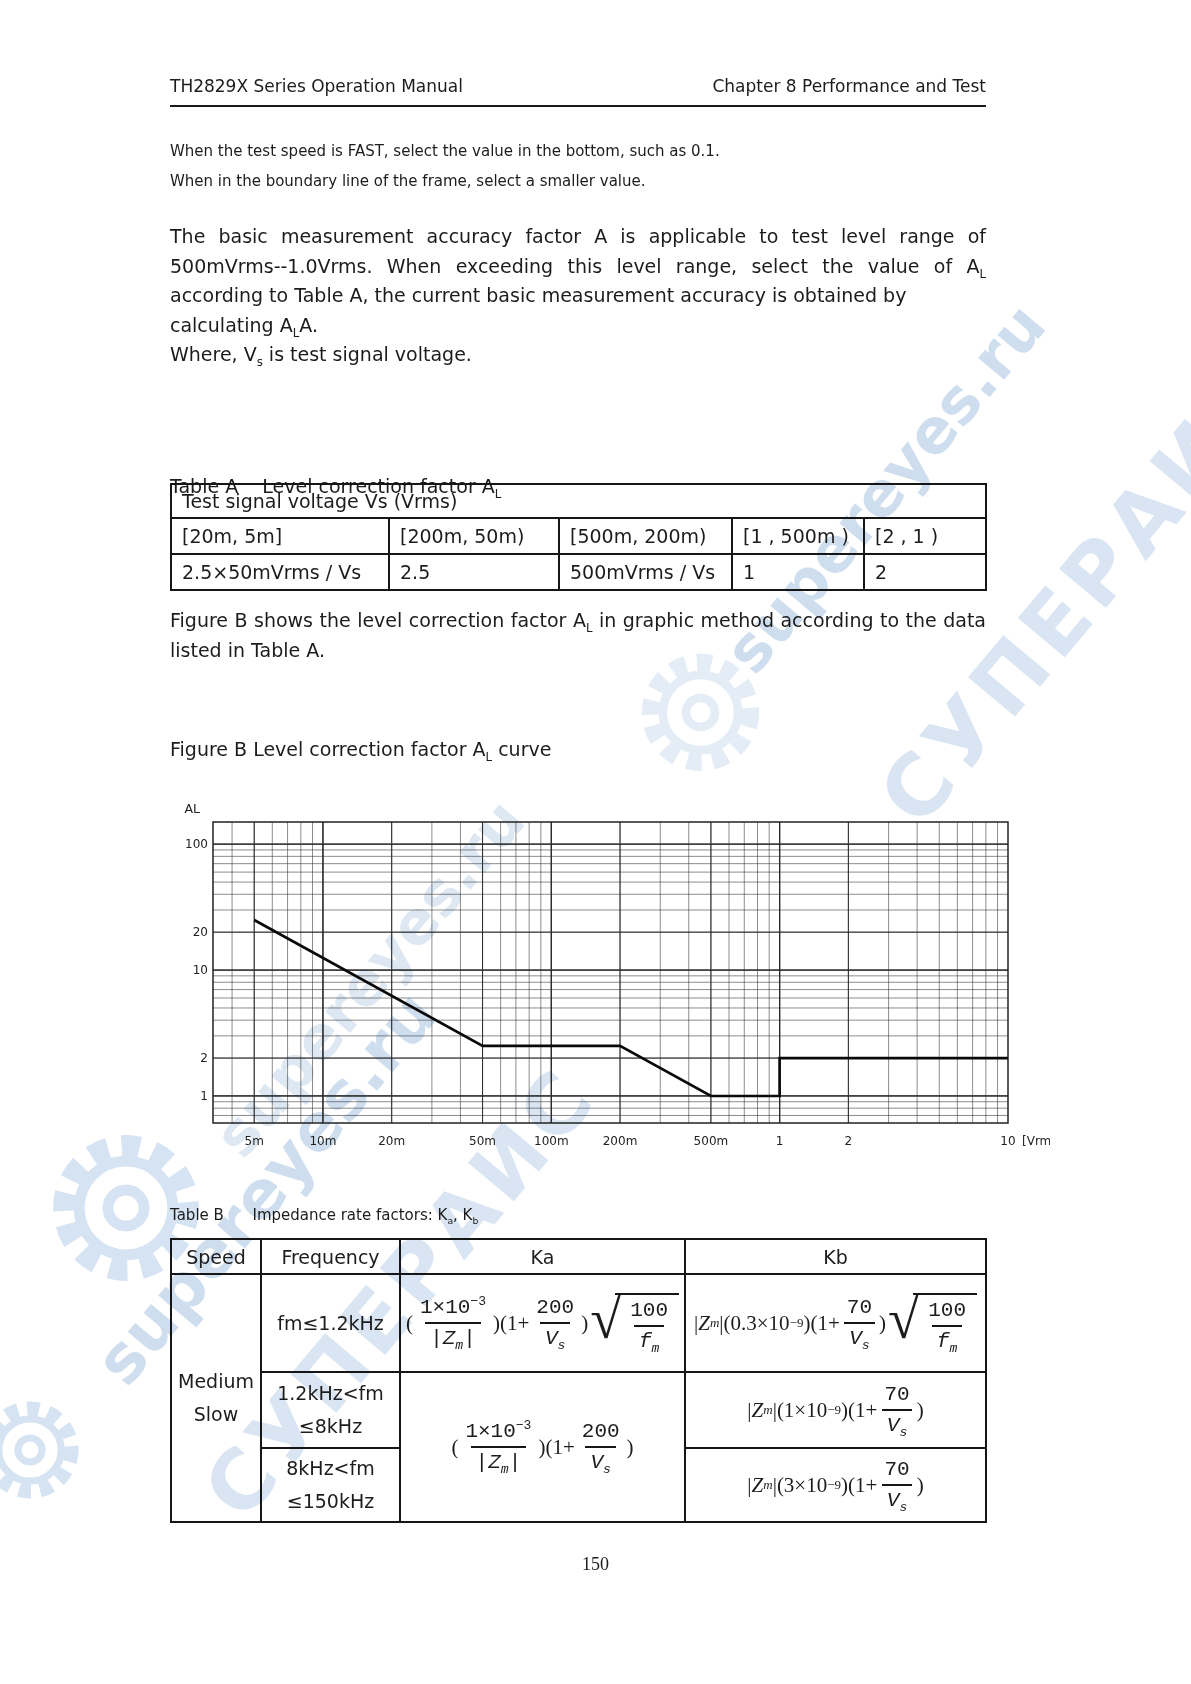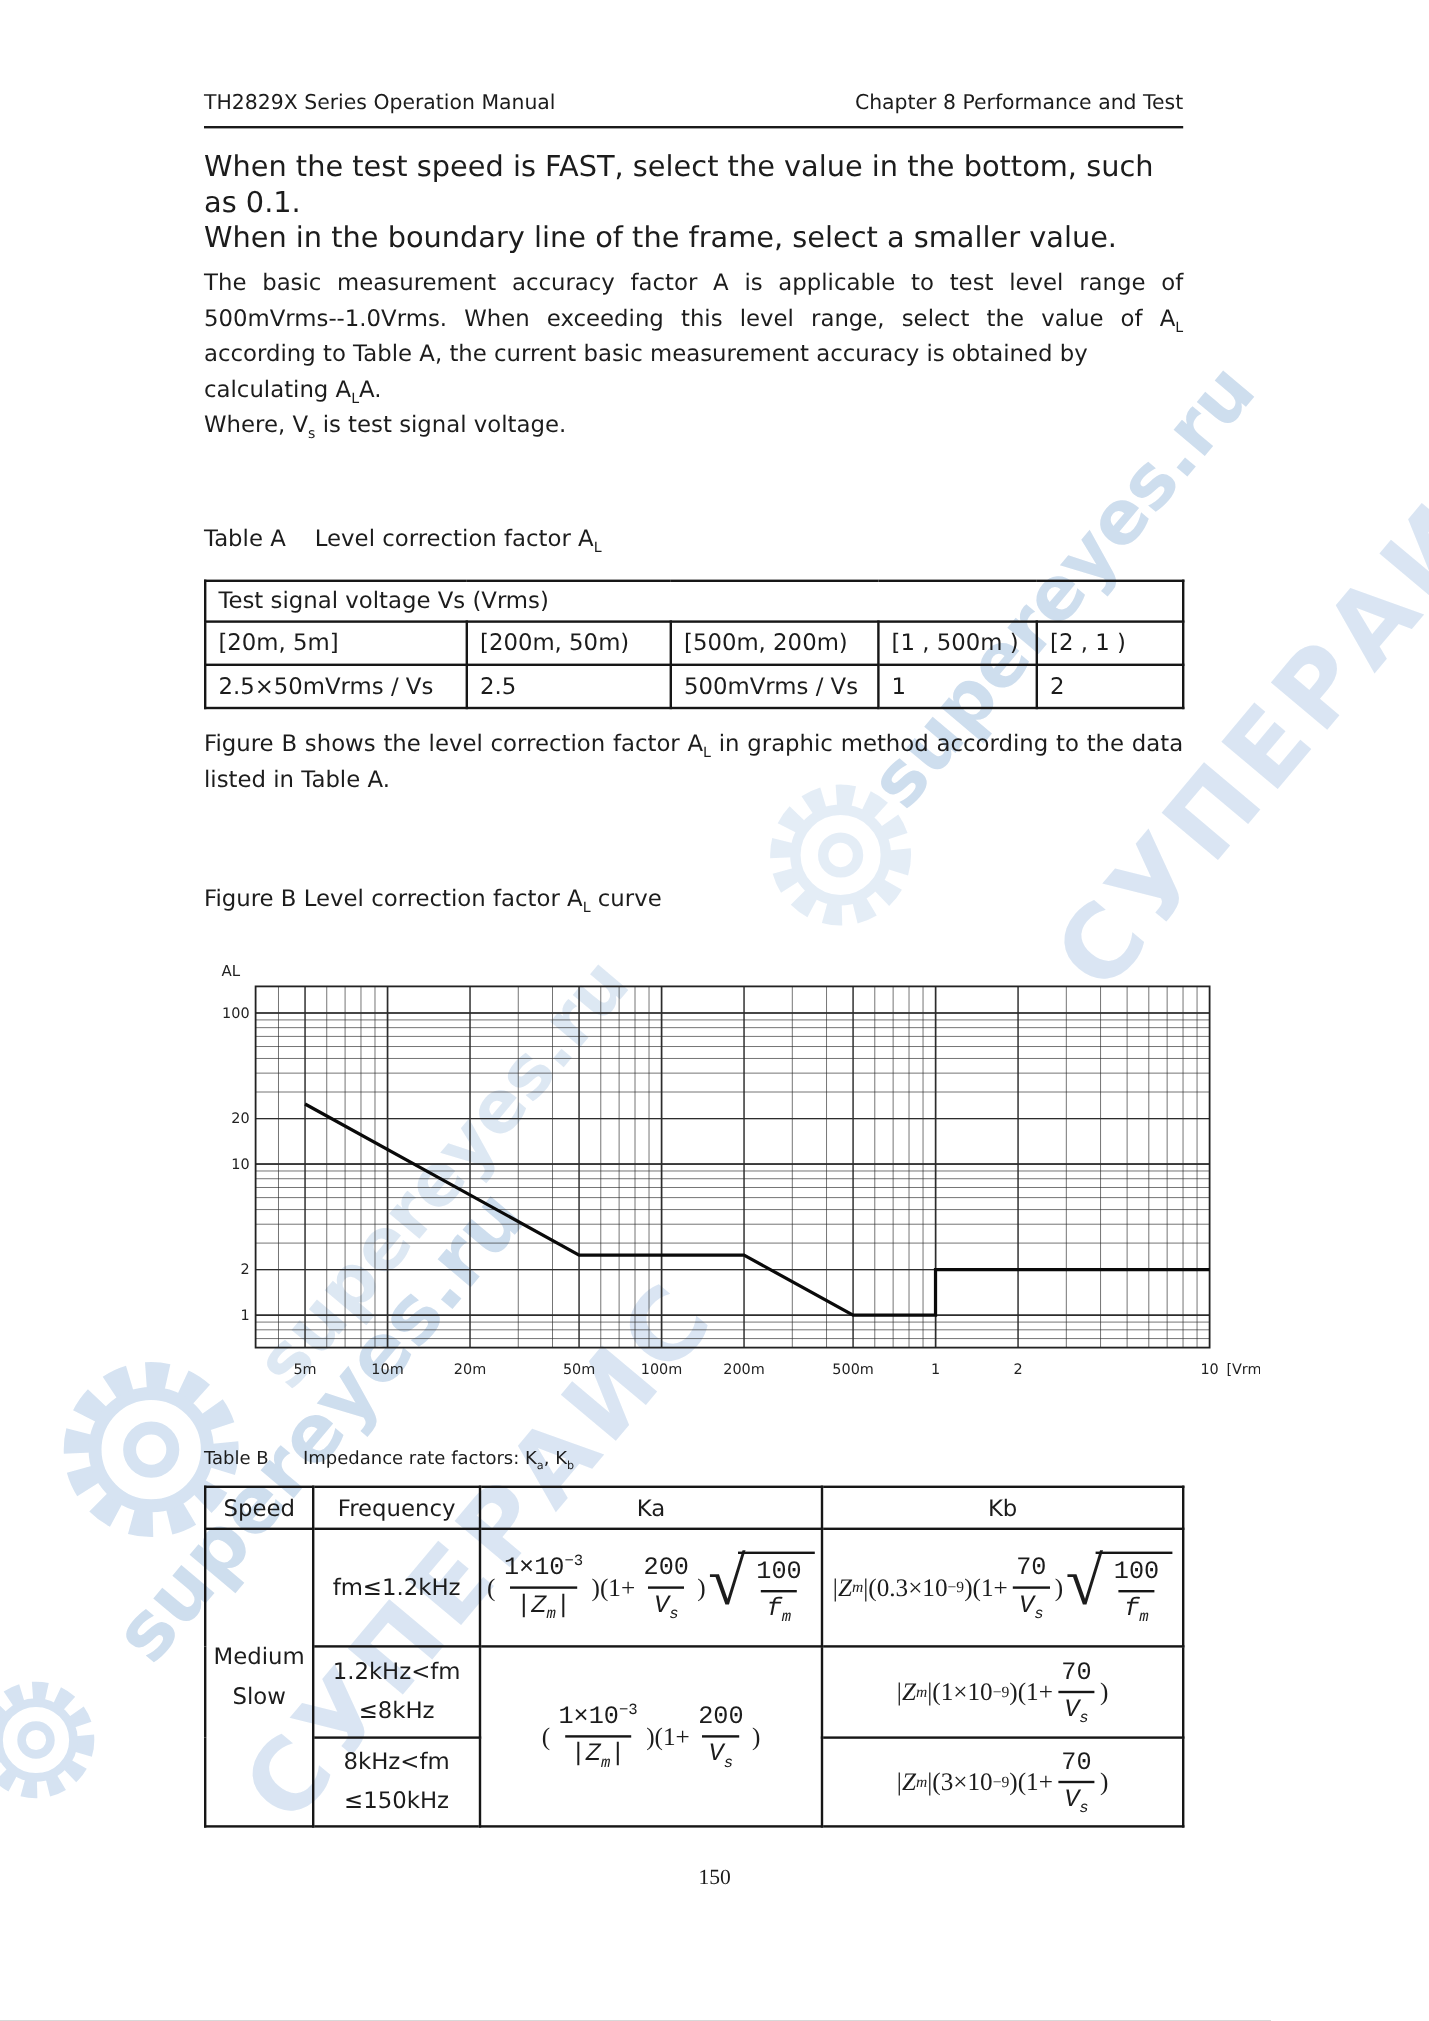--- a/index.html
+++ b/index.html
@@ -7,34 +7,34 @@
         overflow:hidden;font-family:"DejaVu Sans", sans-serif;color:#1c1c1c;}
   .abs{position:absolute;z-index:1;}
   sub{font-size:0.62em;line-height:0;}
   sup{font-size:0.62em;line-height:0;}
 
   
   .hdr{left:170px;top:76px;width:816px;display:flex;justify-content:space-between;
        font-size:17px;border-bottom:2px solid #1a1a1a;padding-bottom:9px;}
 
   
-  .intro{left:170px;top:125px;width:816px;font-size:24px;line-height:29.5px;}
+  .intro{left:170px;top:137px;width:816px;font-size:15px;line-height:29.5px;}
   .para{left:170px;top:222px;width:816px;font-size:19px;line-height:29.5px;}
   .just{text-align:justify;}
 
   
   table{border-collapse:collapse;}
   .tblA{left:170px;top:483px;}
   .tblA td{border:2px solid #161616;font-size:19px;padding:0 10px;text-align:left;
            white-space:nowrap;}
   .tblA tr.r0 td{height:32px;}
   .tblA tr.r1 td{height:34px;}
   .tblA tr.r2 td{height:34px;margin-top:17px;}
 
-  .ta-title{left:170px;top:438px;font-size:19px;white-space:pre;}
+  .ta-title{left:170px;top:475px;font-size:19px;white-space:pre;}
   .figp{left:170px;top:606px;width:816px;font-size:19px;line-height:29.5px;}
   .figt{left:170px;top:738px;font-size:19px;white-space:pre;}
 
   .tb-title{left:170px;top:1206px;font-size:15px;white-space:pre;}
   .tblB{left:170px;top:1238px;table-layout:fixed;}
   .tblB th,.tblB td{border:2px solid #161616;font-size:19px;font-weight:normal;
         text-align:center;vertical-align:middle;padding:0 4px;}
   .tblB tr.hrow th{height:33px;}
   .tblB tr.row1 td{height:96px;}
   .tblB tr.row2 td{height:74px;}

